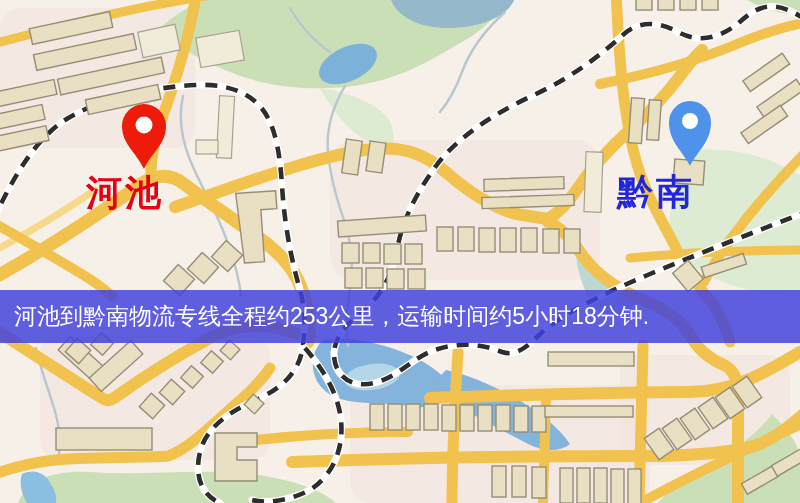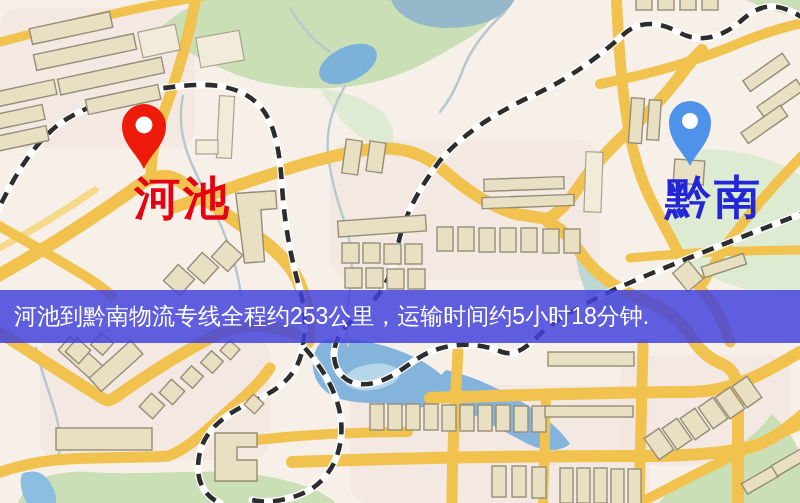--- a/index.html
+++ b/index.html
@@ -17,24 +17,23 @@
   .bldp{fill:var(--building-pale,#f1ebda);stroke:var(--building-pale-stroke,#a9a190);stroke-width:1.2;}
   .park{fill:var(--park,#cbdfb7);stroke:none;}
   .park-soft{fill:var(--park-soft,#dcebd2);stroke:none;}
   .water{fill:var(--water,#84b4dc);stroke:none;}
   .stream{fill:none;stroke:var(--stream,#b7c7ce);stroke-width:2.4;stroke-linecap:round;}
   .tint{fill:#f0e3dd;opacity:.55;}
   .pin-red{fill:var(--pin-red,#ee1a0a);}
   .pin-blue{fill:var(--pin-blue,#4e92ea);}
   .pin-hole{fill:#ffffff;}
   .map-label{
-    position:absolute;font-weight:700;font-size:46px;line-height:1;
+    position:absolute;font-weight:700;font-size:36px;line-height:1;
     letter-spacing:3px;white-space:nowrap;
     font-family:"Liberation Sans",sans-serif;
-    margin-left:48px;
   }
   .map-label.origin{left:86px;top:175px;color:var(--origin-label,#e60014);}
   .map-label.dest{left:617px;top:174px;color:var(--dest-label,#2326d8);}
   .banner{
     position:absolute;left:0;top:290px;width:800px;height:53px;
     background:var(--banner-bg,rgba(66,66,221,0.84));
     color:var(--banner-text,#ffffff);
     font-size:23px;line-height:53px;padding-left:14px;box-sizing:border-box;
     white-space:nowrap;
   }

